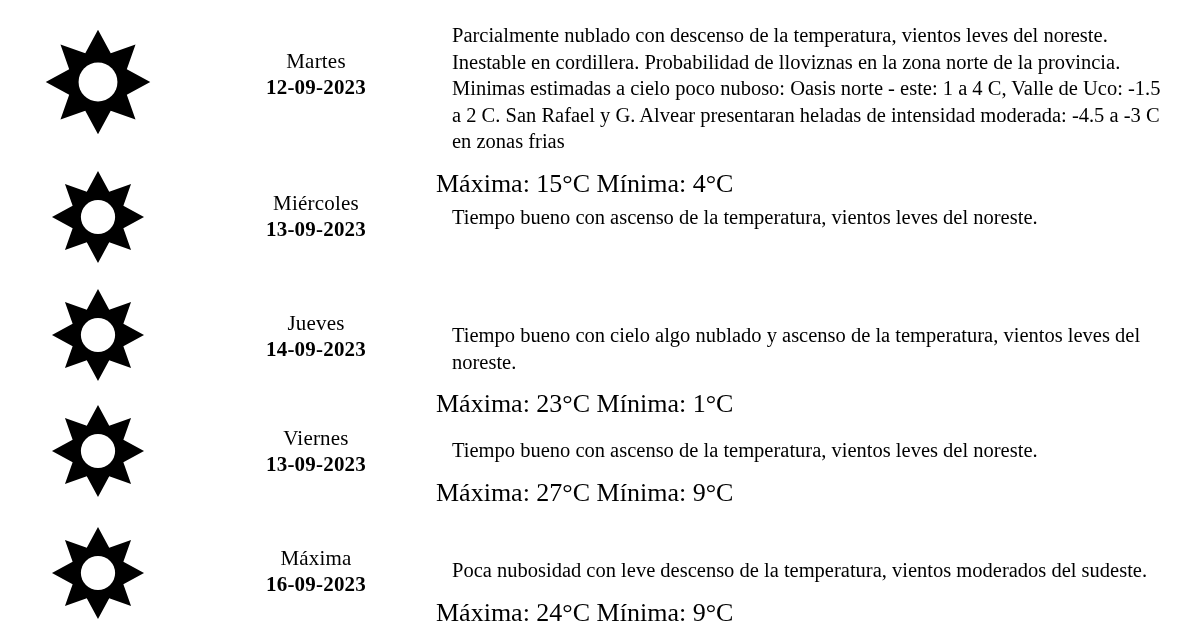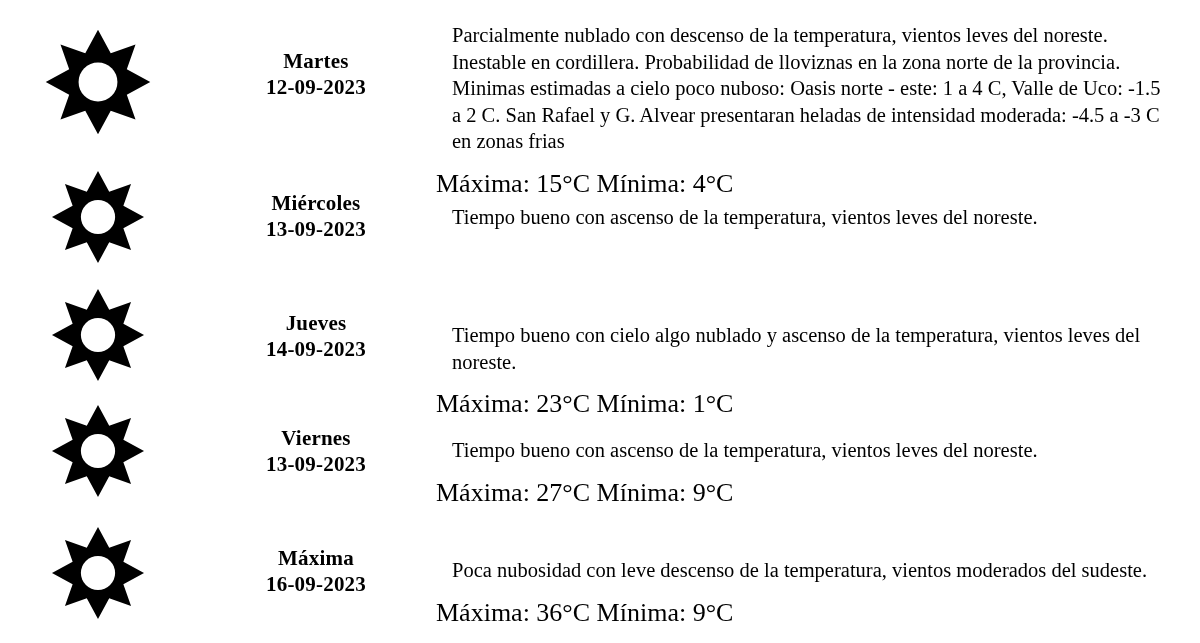--- a/index.html
+++ b/index.html
@@ -54,21 +54,21 @@
     height: 100%;
     box-sizing: border-box;
     padding-top: 48px;
   }
   .row-1 .day-cell { padding-top: 32px; }
   .row-2 .day-cell { padding-top: 34px; }
   .row-3 .day-cell { padding-top: 32px; }
   .row-4 .day-cell { padding-top: 36px; }
 
   .day-name {
-    font-weight: bold;
+    font-weight: normal;
     font-size: 21px;
     line-height: 26px;
     letter-spacing: 0.2px;
   }
   .day-date {
     font-weight: bold;
     font-size: 21px;
     line-height: 26px;
     letter-spacing: 0.2px;
   }
@@ -179,17 +179,17 @@
         <path fill="#000000" d="M50 2 L59.5 19.5 L78 13 L71.5 31.5 L89 41 L71.5 50.5 L78 69 L59.5 62.5 L50 80 L40.5 62.5 L22 69 L28.5 50.5 L11 41 L28.5 31.5 L22 13 L40.5 19.5 Z" transform="translate(0,9)"></path>
         <circle cx="50" cy="50" r="14.5" fill="#ffffff"></circle>
       </svg>
     </div>
     <div class="day-cell">
       <div class="day-name">Máxima</div>
       <div class="day-date">16-09-2023</div>
     </div>
     <div class="text-cell">
       <p class="description">Poca nubosidad con leve descenso de la temperatura, vientos moderados del sudeste.</p>
-      <p class="temps">Máxima: 36°C Mínima: 9°C</p>
+      <p class="temps">Máxima: 24°C Mínima: 9°C</p>
     </div>
   </div>
 
 </div>
 
 </body></html>

